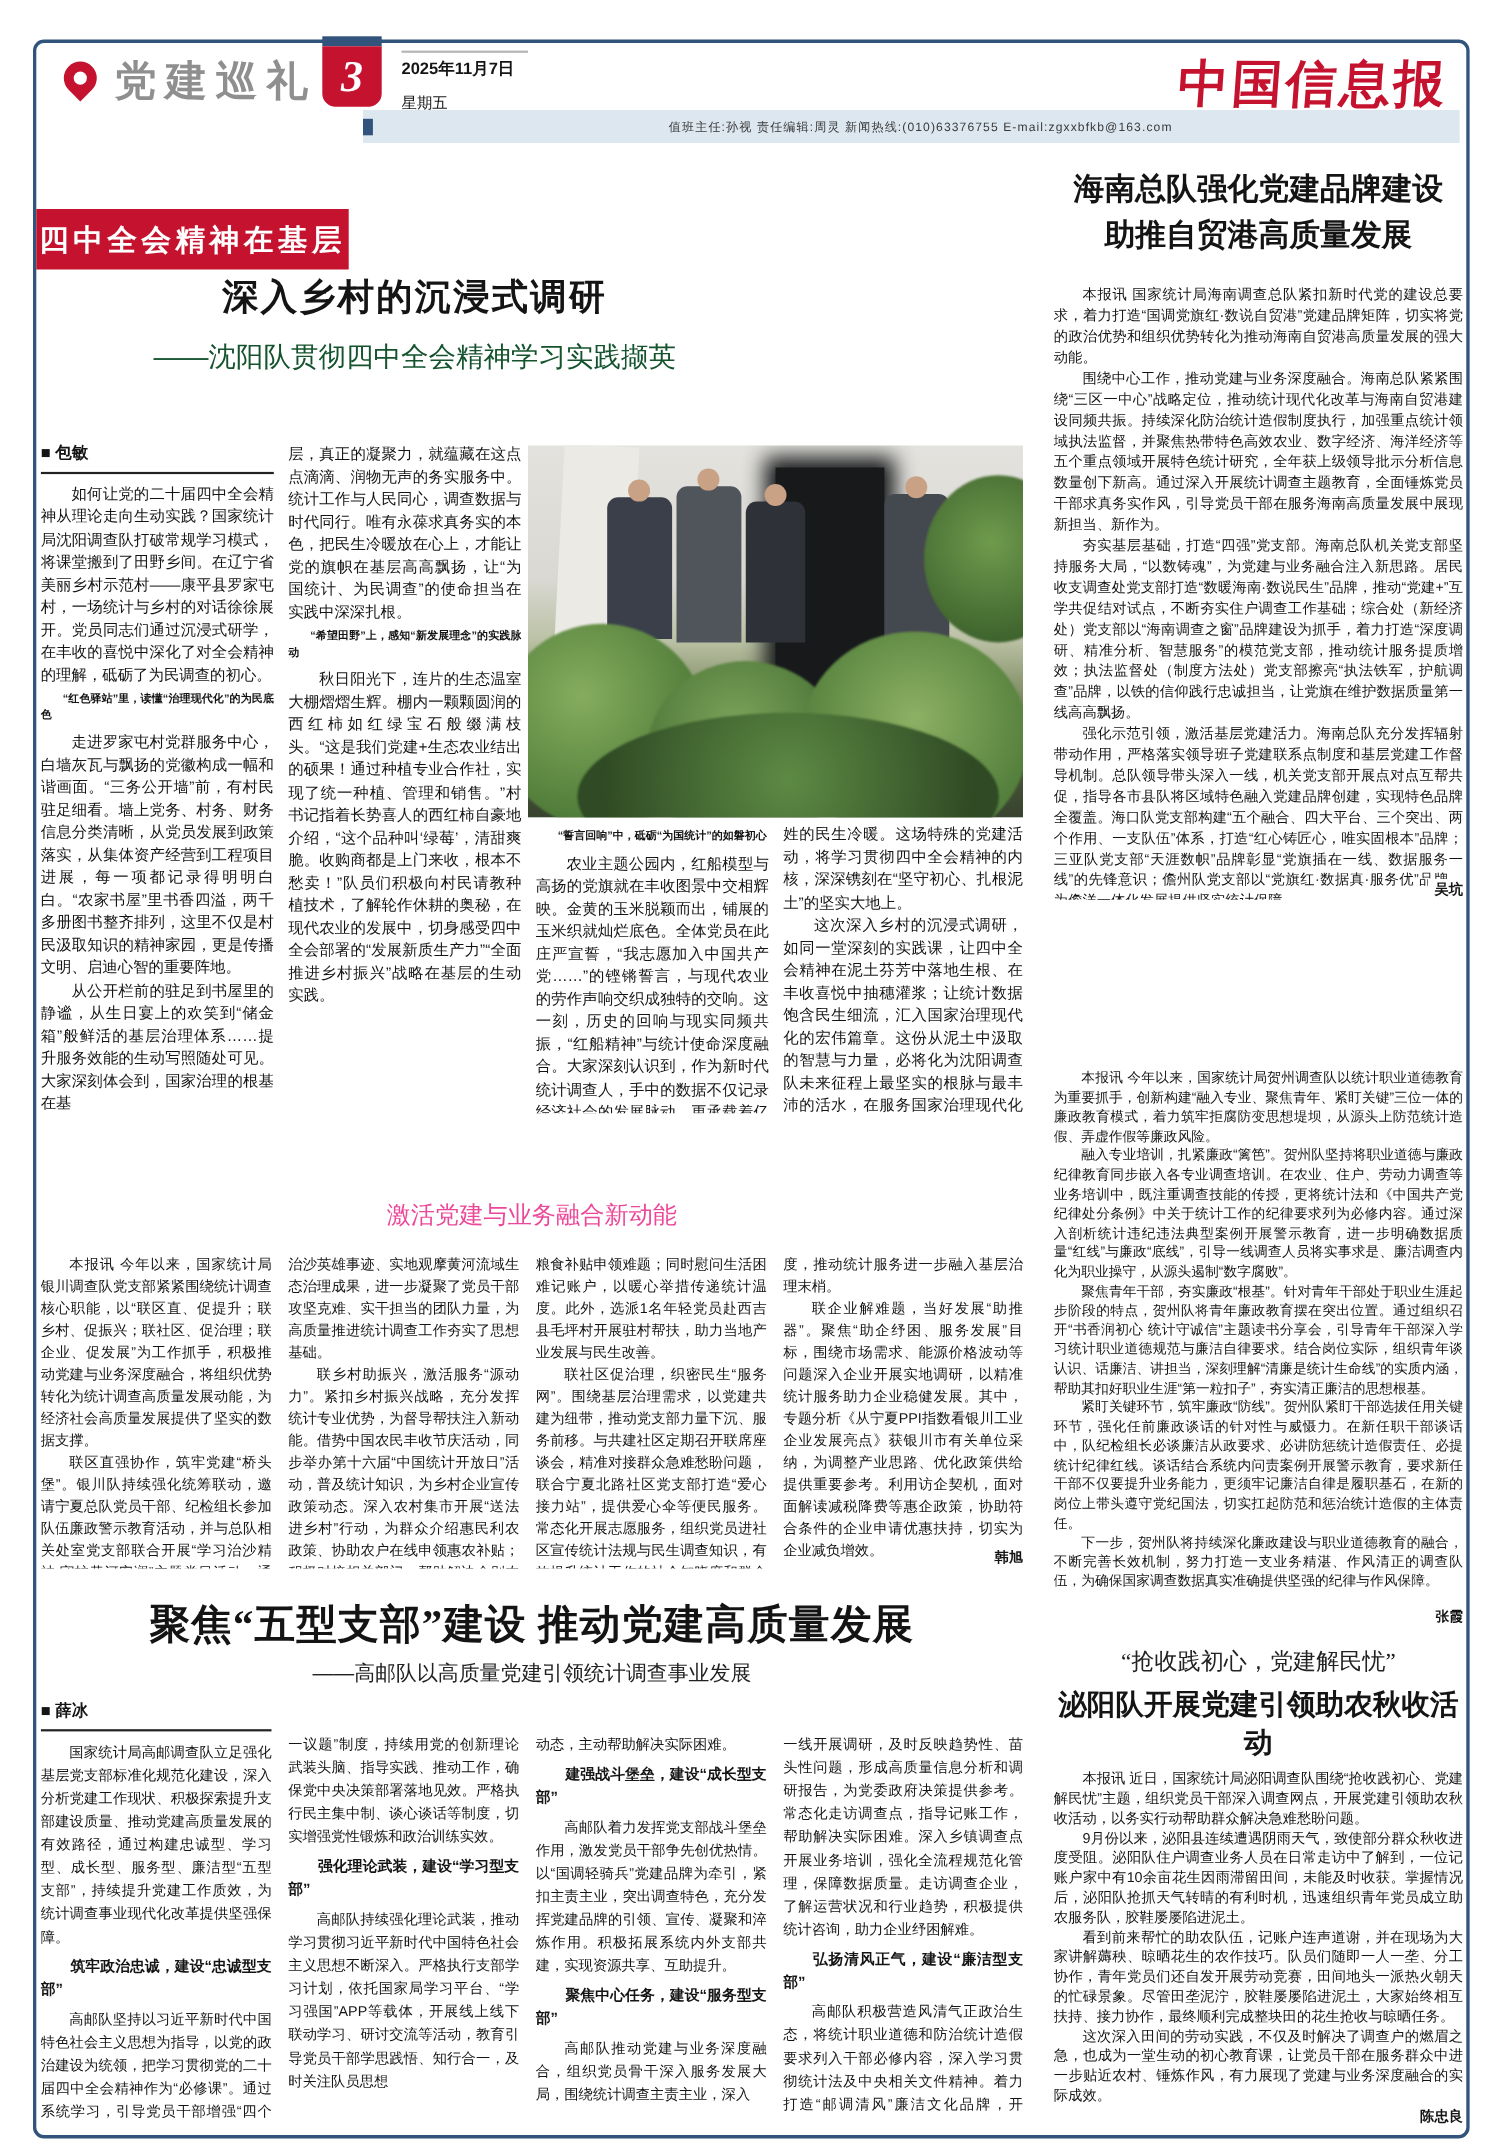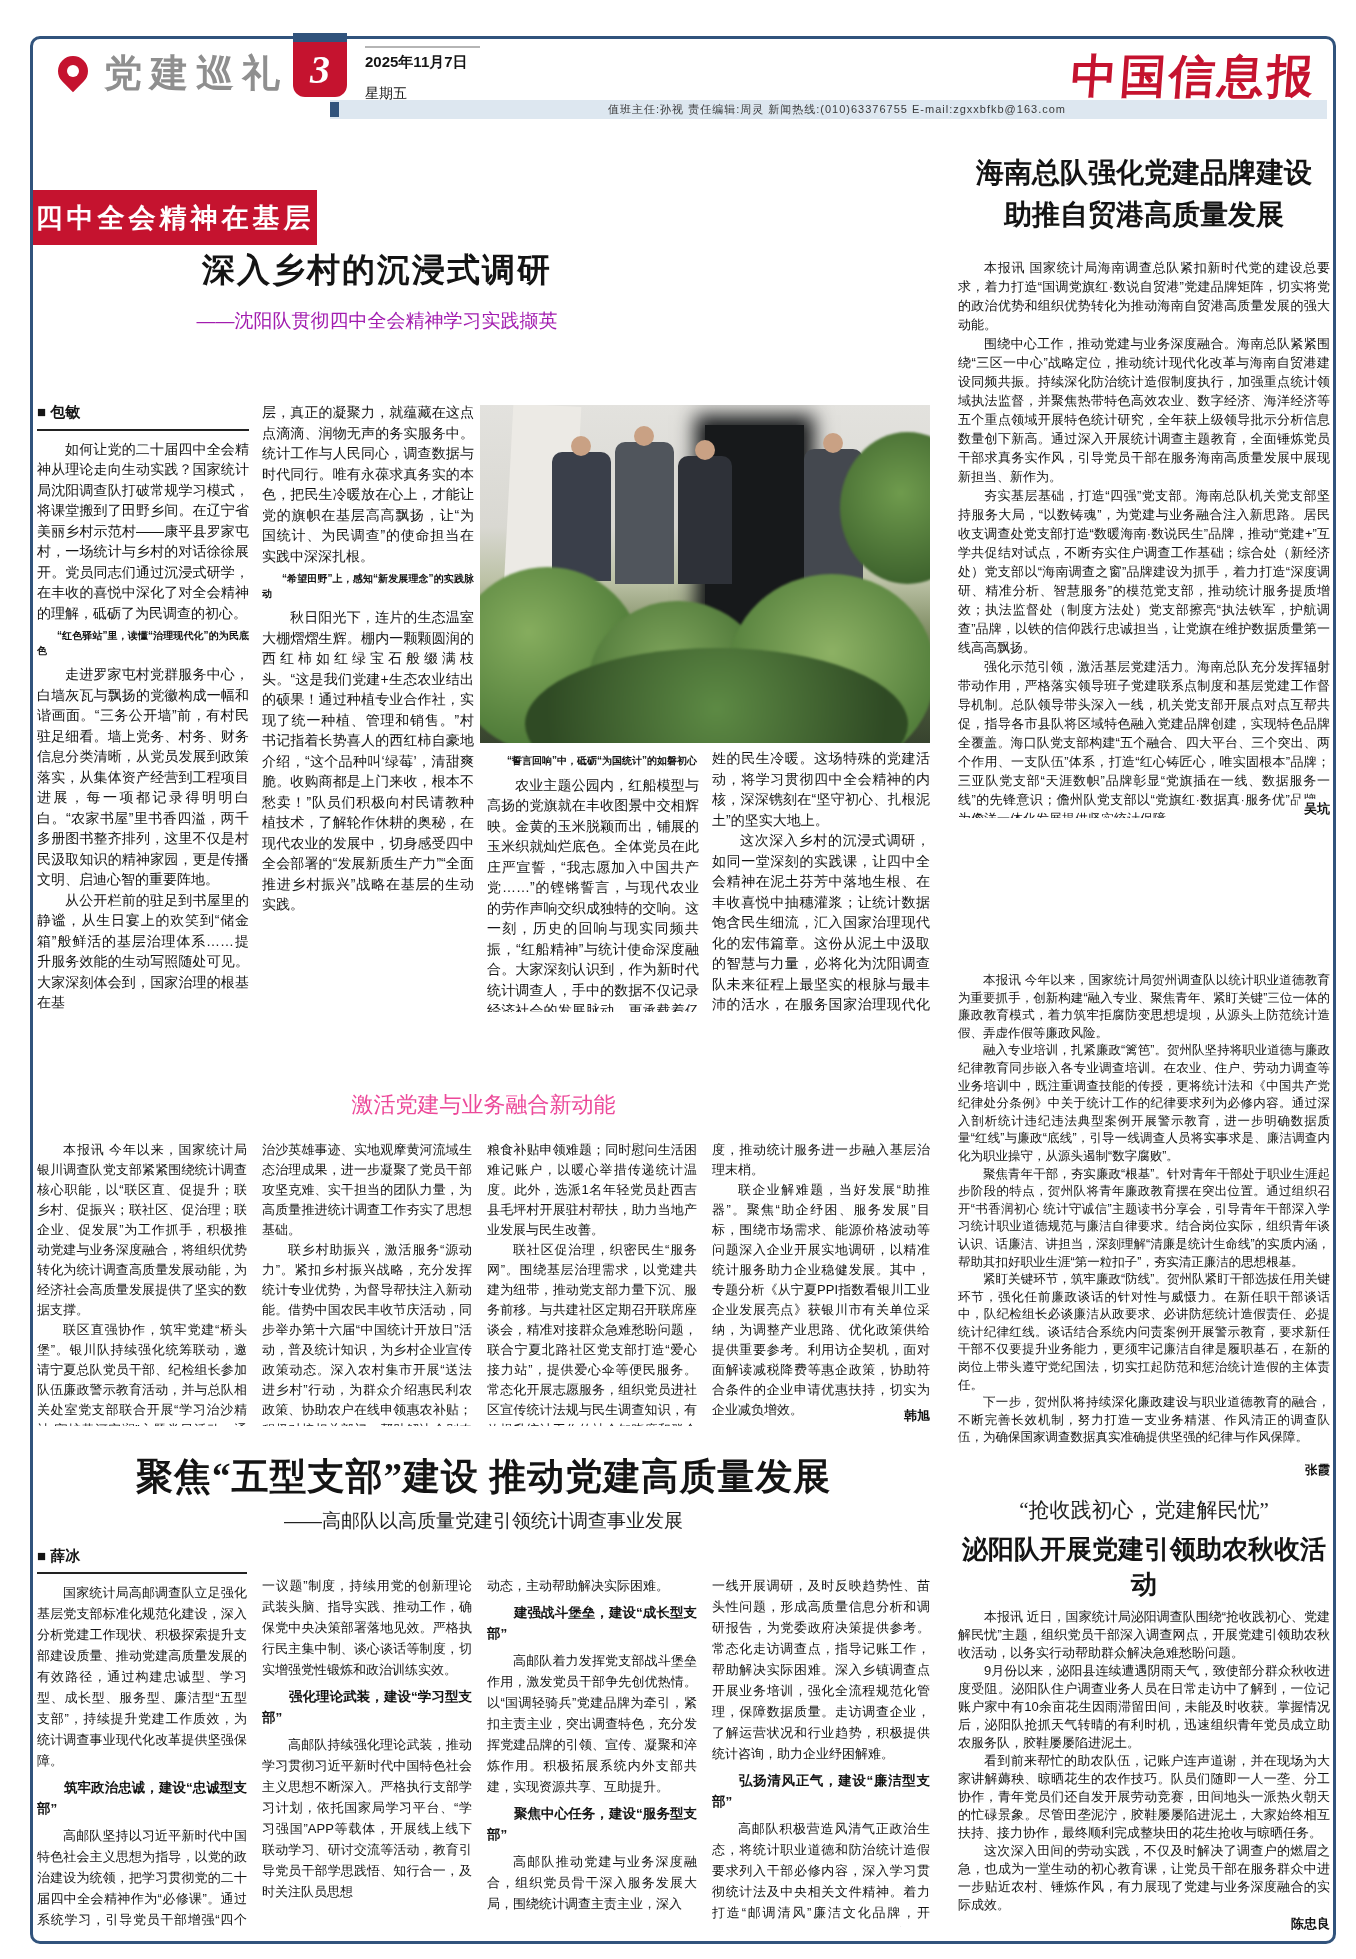--- a/index.html
+++ b/index.html
@@ -17,38 +17,38 @@
   .tab-top{position:absolute;left:0;top:0;width:54px;height:9px;background:#31537c;}
   .tab-body{position:absolute;left:0;top:9px;width:54px;height:55px;background:#c5132f;
             border-radius:0 0 12px 12px;display:flex;align-items:center;justify-content:center;}
   .tab-num{font-family:"Liberation Serif",serif;font-style:italic;font-weight:bold;font-size:40px;color:#fff;}
   .date-block{position:absolute;left:365px;top:46px;width:115px;border-top:2px solid #b5b5b5;
               border-bottom:2px solid #b5b5b5;padding:5px 0 6px 0;}
   .date-l1{font-size:15px;font-weight:bold;}
   .date-l2{font-size:14px;font-weight:normal;margin-top:13px;}
   .masthead{position:absolute;right:40px;top:46px;font-family:"Liberation Serif",serif;font-weight:bold;
             font-size:46px;color:#c5132f;letter-spacing:3px;transform:skewX(-4deg);}
-  .info-bar{position:absolute;left:330px;top:100px;width:997px;height:19px;background:#dde7f0;
+  .info-bar{position:absolute;left:330px;top:100px;width:997px;height:30px;background:#dde7f0;
             display:flex;align-items:center;}
   .info-sq{width:9px;height:15px;background:#31537c;margin-right:8px;flex:0 0 auto;}
   .info-text{flex:1;text-align:center;font-size:11px;color:#3a3a3a;letter-spacing:1px;}
   
   .col{position:absolute;overflow:hidden;text-align:justify;}
   .col p{margin:0;}
   .ind{text-indent:2em;}
   .subhead{font-weight:bold;text-indent:2em;margin:6px 0 !important;}
   .byline{font-weight:bold;font-size:15px;border-bottom:2px solid #222;padding-bottom:6px;margin-bottom:8px;}
   .sign{position:absolute;right:0;bottom:0;background:#fff;padding-left:6px;font-weight:bold;}
   
   .kicker-banner{position:absolute;left:33px;top:190px;width:284px;height:55px;background:#c5132f;
                  color:#fff;display:flex;align-items:center;justify-content:center;
                  font-family:"Liberation Serif",serif;font-weight:bold;font-size:27px;letter-spacing:4px;}
   .main-headline{position:absolute;left:37px;top:248px;width:680px;text-align:center;
                  font-weight:900;font-size:33px;letter-spacing:2px;font-family:"Liberation Serif",serif;}
-  .main-sub{position:absolute;left:37px;top:308px;width:680px;text-align:center;font-size:19px;color:#a21caf;}
+  .main-sub{position:absolute;left:37px;top:308px;width:680px;text-align:center;font-size:25px;color:#14532d;}
   .mcol{font-size:14px;line-height:20.5px;}
   .mcol .subhead{font-size:10px;line-height:1.45;}
   #m-c1{left:37px;top:402px;width:212px;height:610px;}
   #m-c2{left:262px;top:402px;width:212px;height:610px;}
   #m-c3{left:487px;top:748px;width:212px;height:264px;}
   #m-c4{left:712px;top:748px;width:218px;height:264px;}
   
   .photo{position:absolute;left:480px;top:405px;width:450px;height:338px;overflow:hidden;
          background:linear-gradient(180deg,#e3e2de 0%,#d9d8d2 36%,#bcc2a6 52%,#7c8a60 68%,#4c5a3c 84%,#37432e 100%);}
   .ph-pillar{position:absolute;left:6%;top:0;width:15%;height:72%;background:#eceae5;transform:rotate(3deg);}

